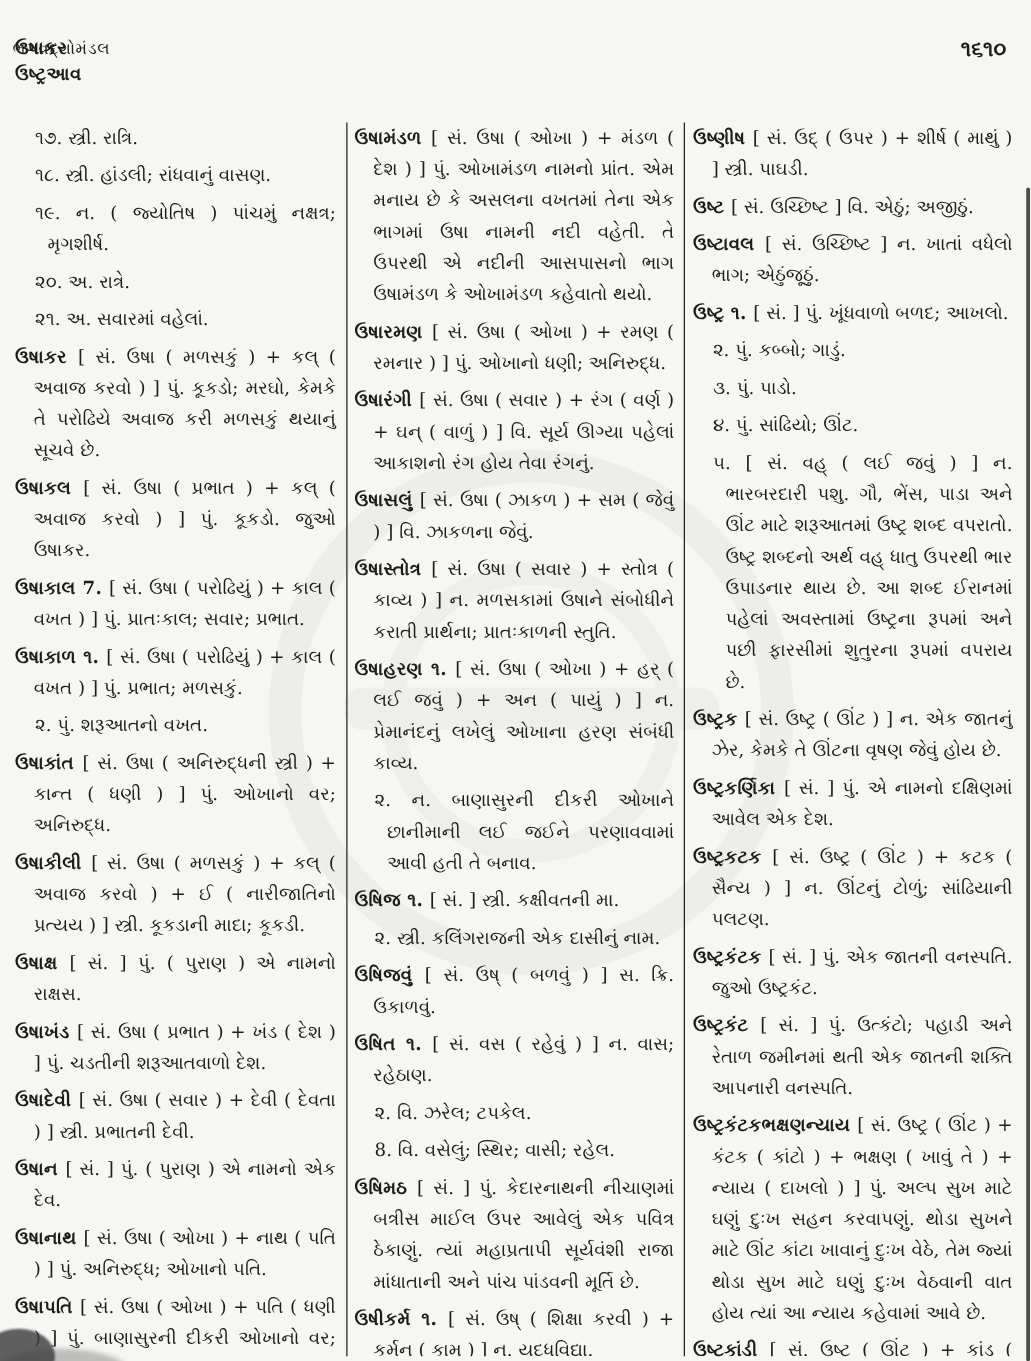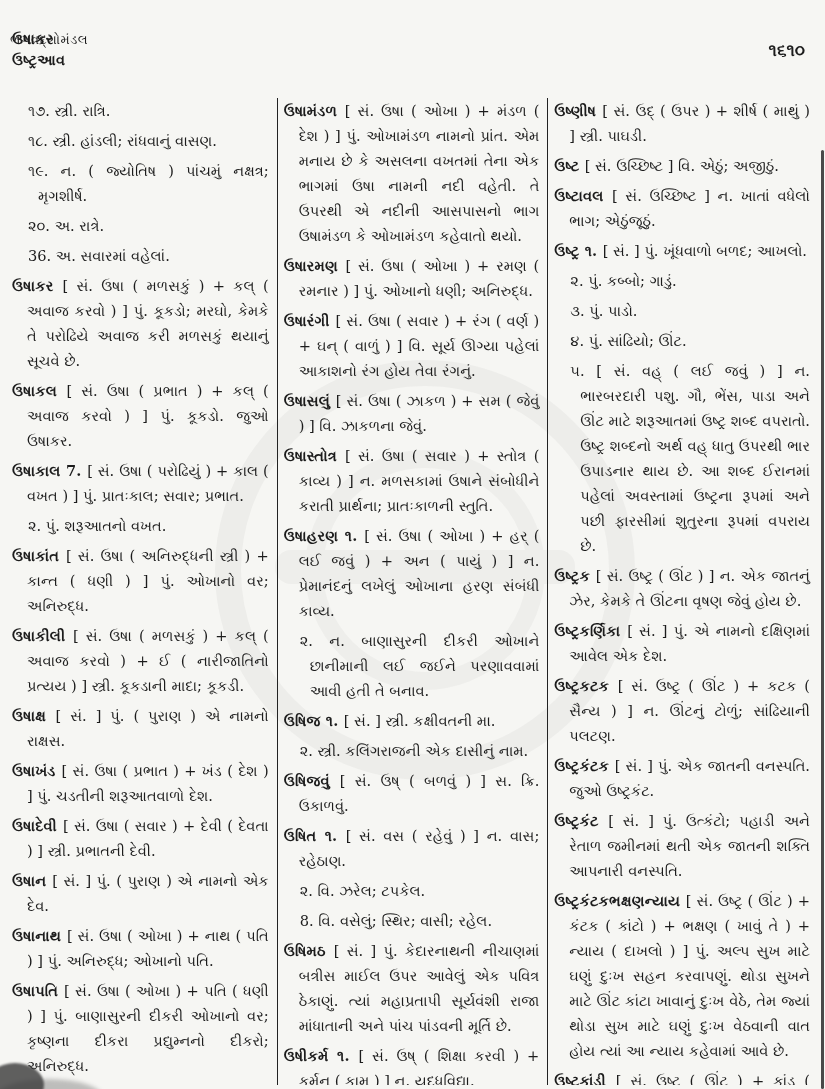--- a/index.html
+++ b/index.html
@@ -8,21 +8,21 @@
     background:#f6f6f3;
     font-family:"DejaVu Serif","Liberation Serif",serif;
     color:#1c1c1c;
     -webkit-font-smoothing:antialiased;
   }
   .page{position:absolute;inset:0;}
   
   .header{position:absolute;top:24px;left:10px;right:8px;height:70px;}
   .guide{position:absolute;left:2px;top:4px;font-size:14.5px;font-weight:bold;line-height:21px;letter-spacing:.3px;}
   .title{position:absolute;left:0;right:0;top:8px;text-align:left;font-size:13px;font-weight:normal;letter-spacing:.5px;}
-  .pageno{position:absolute;right:12px;top:16px;font-size:17px;font-weight:bold;}
+  .pageno{position:absolute;right:12px;top:6px;font-size:17px;font-weight:bold;}
   
   .columns{
     position:absolute;top:98px;left:6px;right:7px;bottom:4px;
     display:grid;grid-template-columns:1fr 1fr 1fr;column-gap:0;
   }
   .col{padding:0 8px 0 6px;overflow:hidden;}
   .col + .col{border-left:1.5px solid #222;}
   .col p{
     margin:0 0 5px 0;
     font-size:14.6px;line-height:25px;
@@ -62,24 +62,25 @@
     <div class="ring2"></div>
     <div class="bar"></div>
   </div>
 
   <div class="columns">
     <div class="col" id="col-0">
         <p class="sense"><span>૧૭. સ્ત્રી. રાત્રિ.</span></p>
         <p class="sense"><span>૧૮. સ્ત્રી. હાંડલી; રાંધવાનું વાસણ.</span></p>
         <p class="sense"><span>૧૯. ન. ( જ્યોતિષ ) પાંચમું નક્ષત્ર; મૃગશીર્ષ.</span></p>
         <p class="sense"><span>૨૦. અ. રાત્રે.</span></p>
-        <p class="sense"><span>36. અ. સવારમાં વહેલાં.</span></p>
+        <p class="sense"><span>૨૧. અ. સવારમાં વહેલાં.</span></p>
         <p><b>ઉષાકર </b><span>[ સં. ઉષા ( મળસકું ) + કલ્ ( અવાજ કરવો ) ] પું. કૂકડો; મરઘો, કેમકે તે પરોઢિયે અવાજ કરી મળસકું થયાનું સૂચવે છે.</span></p>
         <p><b>ઉષાકલ </b><span>[ સં. ઉષા ( પ્રભાત ) + કલ્ ( અવાજ કરવો ) ] પું. કૂકડો. જુઓ ઉષાકર.</span></p>
         <p><b>ઉષાકાલ 7. </b><span>[ સં. ઉષા ( પરોઢિયું ) + કાલ ( વખત ) ] પું. પ્રાતઃકાલ; સવાર; પ્રભાત.</span></p>
+        <p><b>ઉષાકાળ ૧. </b><span>[ સં. ઉષા ( પરોઢિયું ) + કાલ ( વખત ) ] પું. પ્રભાત; મળસકું.</span></p>
         <p class="sense"><span>૨. પું. શરૂઆતનો વખત.</span></p>
         <p><b>ઉષાકાંત </b><span>[ સં. ઉષા ( અનિરુદ્ધની સ્ત્રી ) + કાન્ત ( ધણી ) ] પું. ઓખાનો વર; અનિરુદ્ધ.</span></p>
         <p><b>ઉષાકીલી </b><span>[ સં. ઉષા ( મળસકું ) + કલ્ ( અવાજ કરવો ) + ઈ ( નારીજાતિનો પ્રત્યય ) ] સ્ત્રી. કૂકડાની માદા; કૂકડી.</span></p>
         <p><b>ઉષાક્ષ </b><span>[ સં. ] પું. ( પુરાણ ) એ નામનો રાક્ષસ.</span></p>
         <p><b>ઉષાખંડ </b><span>[ સં. ઉષા ( પ્રભાત ) + ખંડ ( દેશ ) ] પું. ચડતીની શરૂઆતવાળો દેશ.</span></p>
         <p><b>ઉષાદેવી </b><span>[ સં. ઉષા ( સવાર ) + દેવી ( દેવતા ) ] સ્ત્રી. પ્રભાતની દેવી.</span></p>
         <p><b>ઉષાન </b><span>[ સં. ] પું. ( પુરાણ ) એ નામનો એક દેવ.</span></p>
         <p><b>ઉષાનાથ </b><span>[ સં. ઉષા ( ઓખા ) + નાથ ( પતિ ) ] પું. અનિરુદ્ધ; ઓખાનો પતિ.</span></p>
         <p><b>ઉષાપતિ </b><span>[ સં. ઉષા ( ઓખા ) + પતિ ( ધણી ) ] પું. બાણાસુરની દીકરી ઓખાનો વર; કૃષ્ણના દીકરા પ્રદ્યુમ્નનો દીકરો; અનિરુદ્ધ.</span></p>
       </div>

